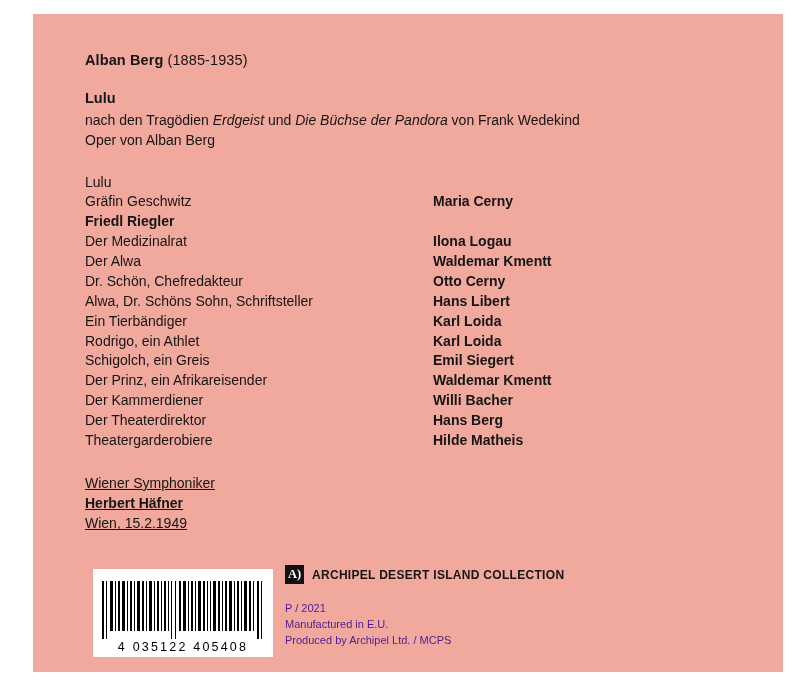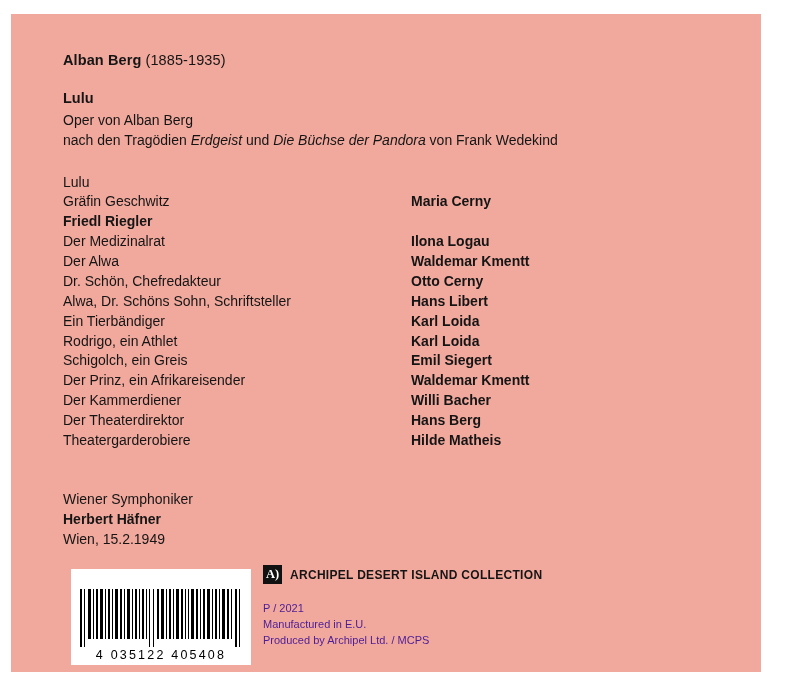--- a/index.html
+++ b/index.html
@@ -8,21 +8,21 @@
     background: #ffffff;
   }
   body {
     width: 800px;
     height: 686px;
     font-family: "Liberation Sans", sans-serif;
     overflow: hidden;
   }
   .cover {
     position: absolute;
-    left: 11px;
+    left: 33px;
     top: 14px;
     width: 750px;
     height: 658px;
     background: #f2a99d;
     box-sizing: border-box;
   }
   .inner {
     position: absolute;
     left: 52px;
     top: 38px;
@@ -61,41 +61,42 @@
   }
   .cast-role {
     width: 348px;
     flex: 0 0 348px;
   }
   .cast-singer {
     font-weight: bold;
   }
 
   .ensemble {
-    margin-top: 38px;
+    margin-top: 22px;
     font-size: 14px;
     line-height: 1.45;
     color: #151515;
+    text-decoration: underline;
   }
   .ensemble .cond { font-weight: bold; }
 
   
   .bottom {
     position: absolute;
     left: 52px;
     top: 545px;
     width: 660px;
   }
   .barcode-wrap {
     position: absolute;
     left: 8px;
     top: 10px;
     width: 180px;
     background: #ffffff;
-    padding: 20px 6px 1px 6px;
+    padding: 12px 6px 1px 6px;
     box-sizing: border-box;
   }
   .barcode {
     height: 58px;
     width: 100%;
     display: block;
   }
   .barcode-digits {
     font-family: "Liberation Sans", sans-serif;
     font-size: 12.5px;
@@ -150,22 +151,22 @@
   <div class="inner">
 
     <div class="composer">
       <b>Alban Berg</b>
       <span class="dates">(1885-1935)</span>
     </div>
 
     <div class="work-title">Lulu</div>
 
     <div class="work-sub">
+      <div><span>nach den Tragödien </span><i>Erdgeist</i><span> und </span><i>Die Büchse der Pandora</i><span> von Frank Wedekind</span></div>
       <div>Oper von Alban Berg</div>
-      <div><span>nach den Tragödien </span><i>Erdgeist</i><span> und </span><i>Die Büchse der Pandora</i><span> von Frank Wedekind</span></div>
     </div>
 
     <div class="cast">
       <div class="cast-row">
         <div class="cast-role">Lulu</div>
       </div>
       <div class="cast-row">
         <div class="cast-role">Gräfin Geschwitz</div>
         <div class="cast-singer">Maria Cerny</div>
       </div>

